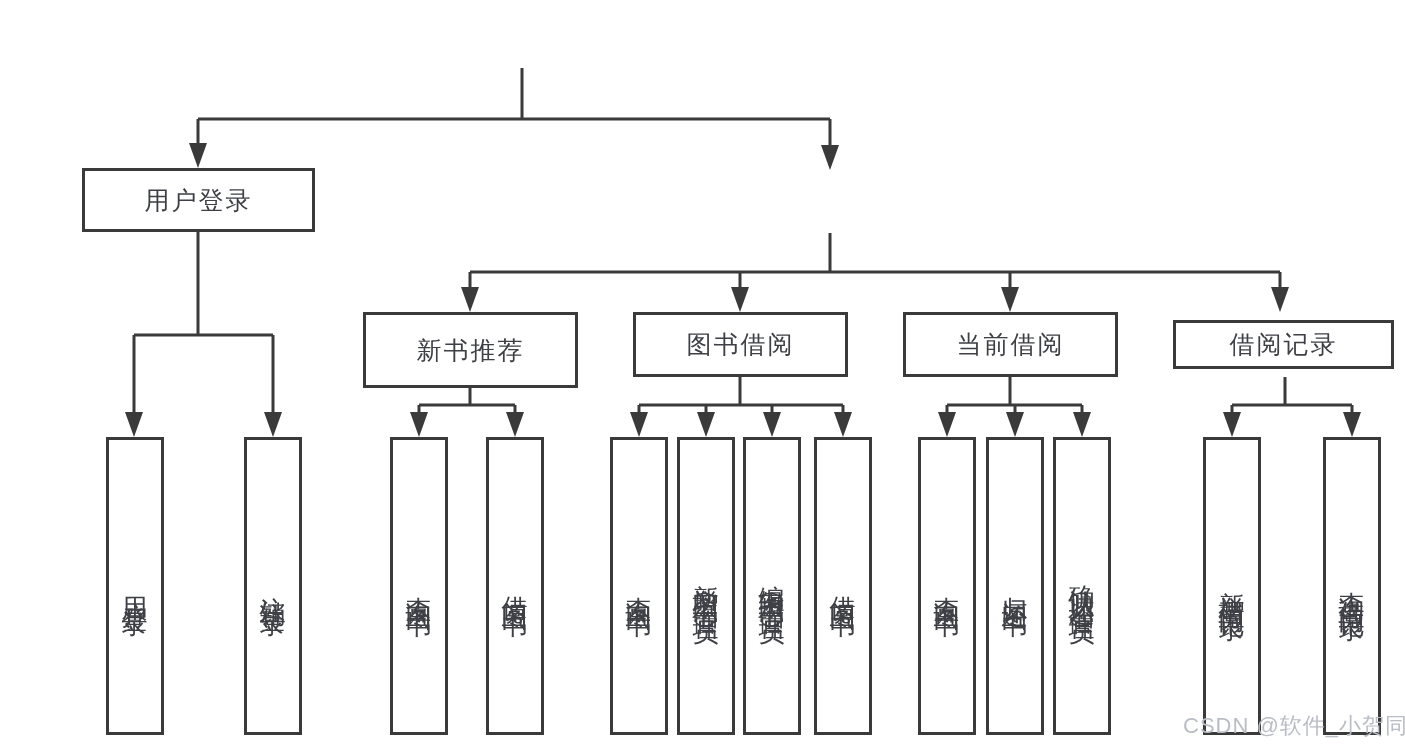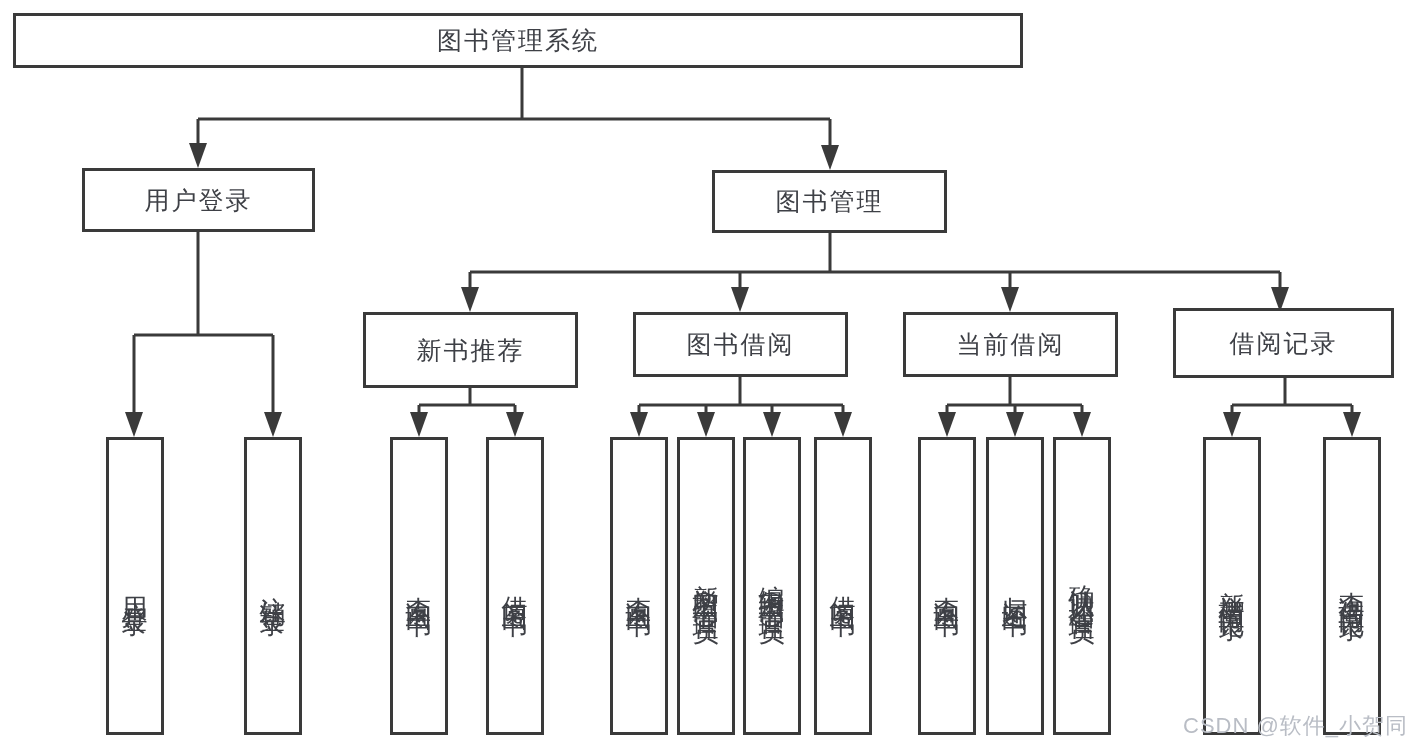--- a/index.html
+++ b/index.html
@@ -96,41 +96,35 @@
       <polygon points="763,412 781,412 772,437"></polygon>
       <polygon points="834,412 852,412 843,437"></polygon>
       <polygon points="938,412 956,412 947,437"></polygon>
       <polygon points="1006,412 1024,412 1015,437"></polygon>
       <polygon points="1073,412 1091,412 1082,437"></polygon>
       <polygon points="1223,412 1241,412 1232,437"></polygon>
       <polygon points="1343,412 1361,412 1352,437"></polygon>
     </g>
   </svg>
 
-  <div class="box" style="left:13px;top:13px;width:1010px;height:55px">
-    <span class="hlabel">图书管理系统</span>
-  </div>
 
   <div class="box" style="left:82px;top:168px;width:233px;height:64px">
     <span class="hlabel">用户登录</span>
-  </div>
-  <div class="box" style="left:712px;top:170px;width:235px;height:63px">
-    <span class="hlabel">图书管理</span>
   </div>
 
   <div class="box" style="left:363px;top:312px;width:215px;height:76px">
     <span class="hlabel">新书推荐</span>
   </div>
   <div class="box" style="left:903px;top:312px;width:215px;height:65px">
     <span class="hlabel">当前借阅</span>
   </div>
   <div class="box" style="left:633px;top:312px;width:215px;height:65px">
     <span class="hlabel">图书借阅</span>
   </div>
-  <div class="box" style="left:1173px;top:308px;width:221px;height:70px">
+  <div class="box" style="left:1173px;top:320px;width:221px;height:49px">
     <span class="hlabel">借阅记录</span>
   </div>
 
   <div class="box" style="left:106px;top:437px;width:58px;height:298px">
     <span class="vlabel">用户登录</span>
   </div>
   <div class="box" style="left:244px;top:437px;width:58px;height:298px">
     <span class="vlabel">注销登录</span>
   </div>
 

